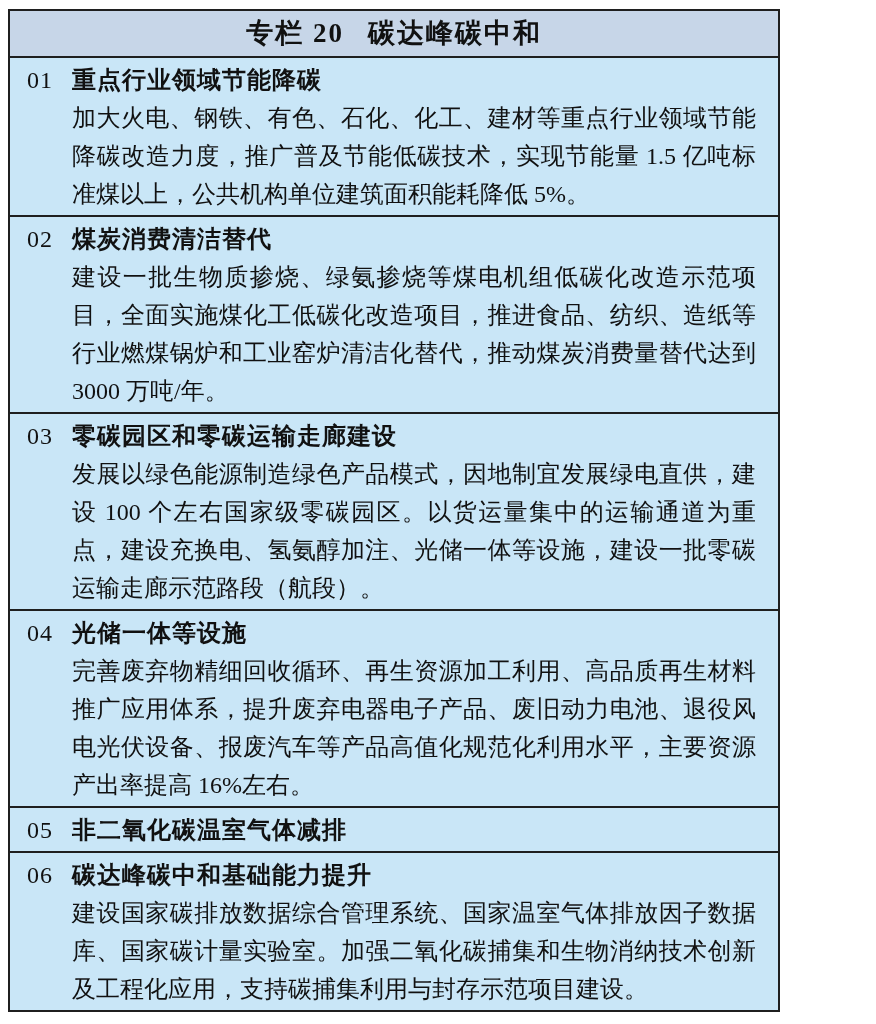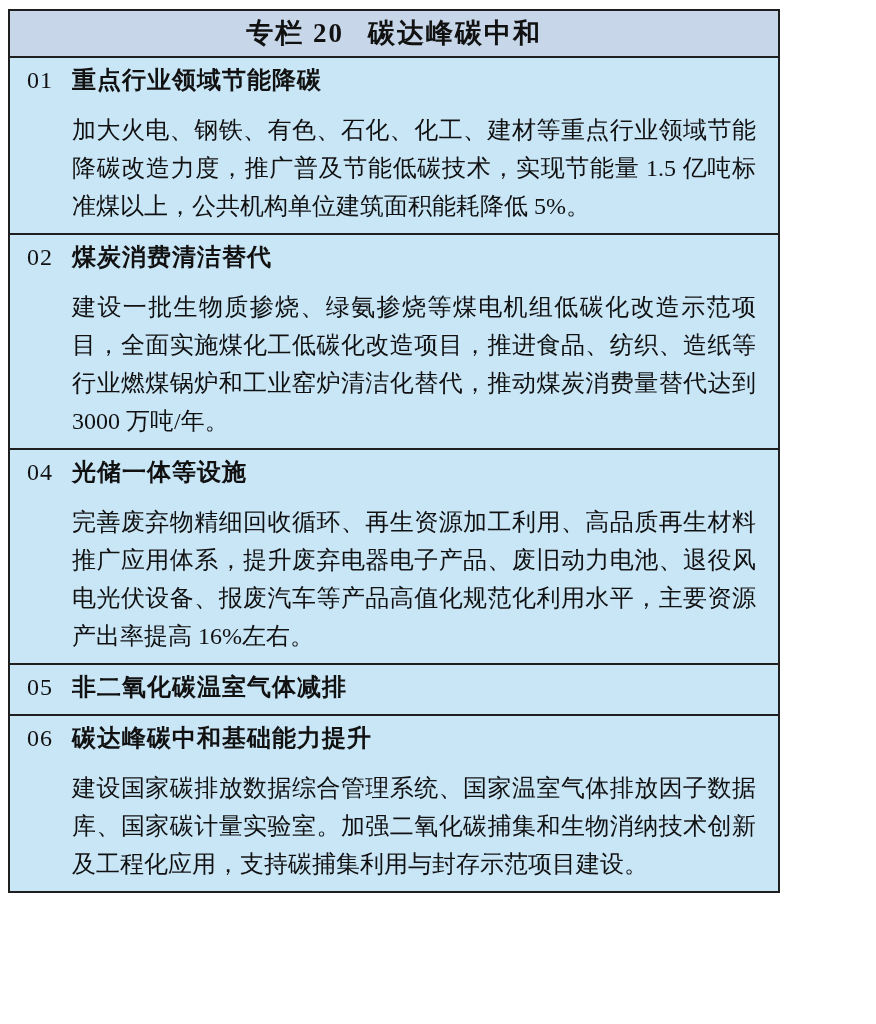--- a/index.html
+++ b/index.html
@@ -35,39 +35,39 @@
     padding: 6px 0 6px 0;
     letter-spacing: 2px;
   }
   .panel-header .gap {
     display: inline-block;
     width: 24px;
   }
   .section {
     background: var(--row-bg);
     border-top: 2px solid var(--border);
-    padding: 3px 22px 8px 17px;
+    padding: 3px 22px 2px 17px;
   }
   .section-head {
     display: flex;
     align-items: baseline;
     font-size: 24px;
     line-height: 38px;
   }
   .section-num {
     width: 45px;
     flex: 0 0 45px;
     letter-spacing: 1px;
   }
   .section-title {
     font-weight: bold;
     letter-spacing: 1px;
   }
   .section-body {
-    margin: 12px 0 0 45px;
+    margin: 0 0 0 45px;
     font-size: 24px;
     line-height: 38px;
     text-align: justify;
     text-justify: inter-ideograph;
   }
 </style>
 </head>
 <body>
 
 <div class="page">
@@ -85,20 +85,27 @@
   </div>
 
   <div class="section">
     <div class="section-head">
       <span class="section-num">02</span>
       <span class="section-title">煤炭消费清洁替代</span>
     </div>
     <p class="section-body">建设一批生物质掺烧、绿氨掺烧等煤电机组低碳化改造示范项目，全面实施煤化工低碳化改造项目，推进食品、纺织、造纸等行业燃煤锅炉和工业窑炉清洁化替代，推动煤炭消费量替代达到 3000 万吨/年。</p>
   </div>
 
+  <div class="section">
+    <div class="section-head">
+      <span class="section-num">03</span>
+      <span class="section-title">零碳园区和零碳运输走廊建设</span>
+    </div>
+    <p class="section-body">发展以绿色能源制造绿色产品模式，因地制宜发展绿电直供，建设 100 个左右国家级零碳园区。以货运量集中的运输通道为重点，建设充换电、氢氨醇加注、光储一体等设施，建设一批零碳运输走廊示范路段（航段）。</p>
+  </div>
 
   <div class="section">
     <div class="section-head">
       <span class="section-num">04</span>
       <span class="section-title">光储一体等设施</span>
     </div>
     <p class="section-body">完善废弃物精细回收循环、再生资源加工利用、高品质再生材料推广应用体系，提升废弃电器电子产品、废旧动力电池、退役风电光伏设备、报废汽车等产品高值化规范化利用水平，主要资源产出率提高 16%左右。</p>
   </div>
 
   <div class="section">

